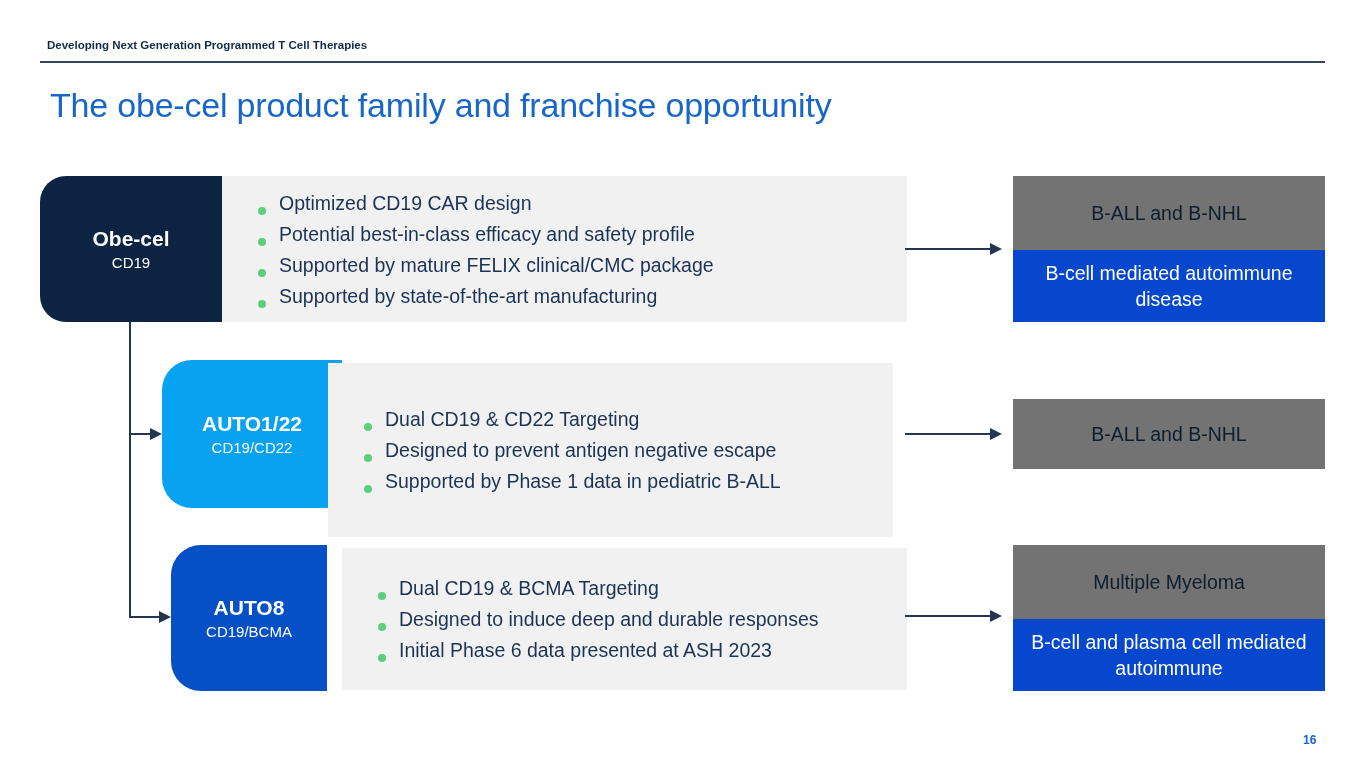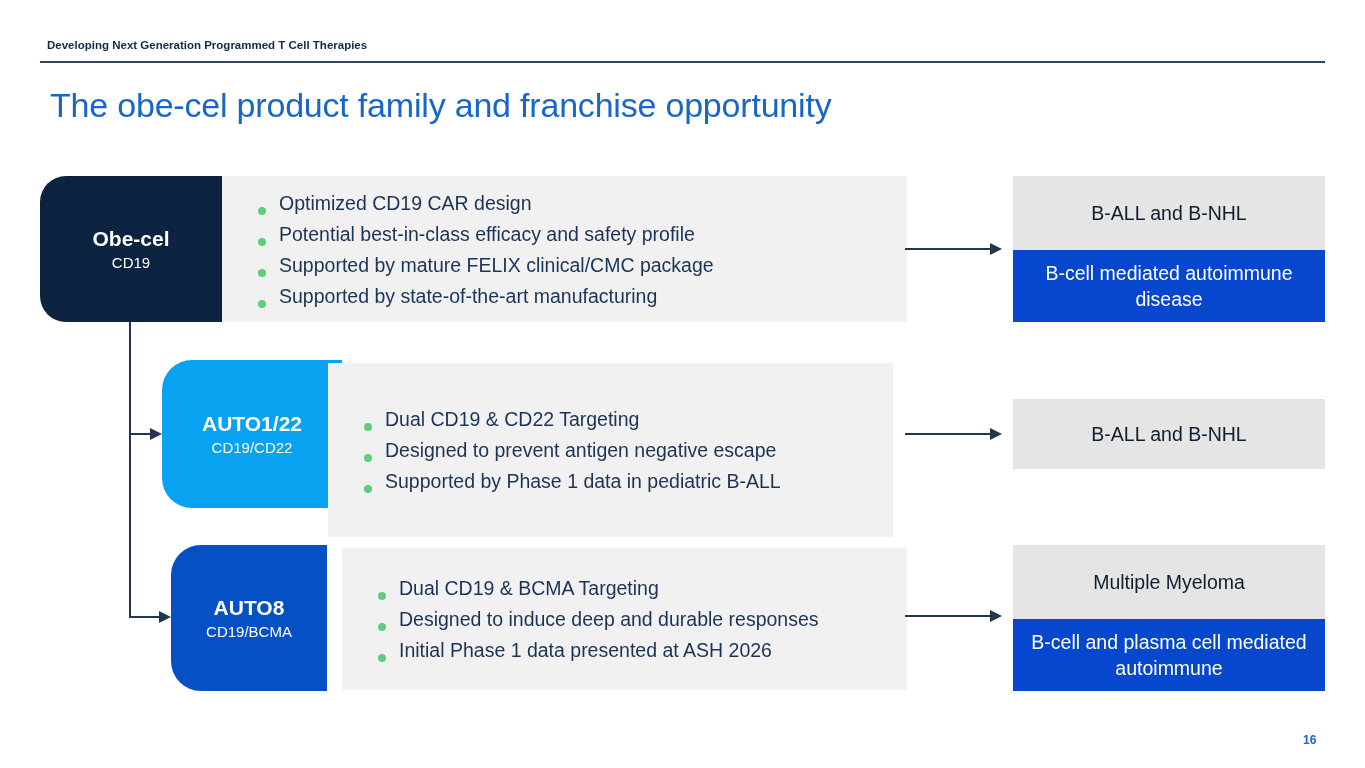--- a/index.html
+++ b/index.html
@@ -20,21 +20,21 @@
   .product.royal{background:#0550C5;border-radius:30px 0 0 30px;}
 
   
   .panel{position:absolute;background:#F1F1F1;display:flex;flex-direction:column;justify-content:center;padding:0 0 0 36px;box-sizing:border-box;}
   .panel ul{list-style:none;margin:0;padding:0;display:flex;flex-direction:column;gap:3px;}
   .panel li{display:flex;align-items:flex-end;font-size:19.5px;color:#1B3355;line-height:28px;}
   .dot{width:8px;height:8px;border-radius:50%;background:#5CCE7E;margin-right:13px;flex:0 0 8px;position:relative;top:-2px;}
 
   
   .ind{position:absolute;left:1013px;width:312px;display:flex;align-items:center;justify-content:center;text-align:center;box-sizing:border-box;padding:0 14px;}
-  .ind.green{background:#e5e5e5;color:#0E1E2E;font-size:19.5px;}
+  .ind.green{background:#737373;color:#0E1E2E;font-size:19.5px;}
   .ind.blue{background:#0647CE;color:#ffffff;font-size:19.5px;line-height:1.35;}
 
   
   .line{position:absolute;background:#24364F;}
   .tri{position:absolute;width:0;height:0;border-top:6px solid transparent;border-bottom:6px solid transparent;border-left:12px solid #24364F;}
 
   .pagenum{position:absolute;left:1303px;top:733px;font-size:12px;font-weight:bold;color:#1766C8;}
 </style>
 </head>
 <body>
@@ -119,21 +119,21 @@
       <li>
           <span class="dot"></span>
           <span>Dual CD19 &amp; BCMA Targeting</span>
         </li>
       <li>
           <span class="dot"></span>
           <span>Designed to induce deep and durable responses</span>
         </li>
       <li>
           <span class="dot"></span>
-          <span>Initial Phase 1 data presented at ASH 2026</span>
+          <span>Initial Phase 6 data presented at ASH 2023</span>
         </li>
     </ul>
   </div>
   <div class="line" style="left:905px;top:615px;width:85px;height:2px;"></div>
   <div class="tri" style="left:990px;top:610px;"></div>
   <div class="ind green" style="top:545px;height:74px;">
     <span>Multiple Myeloma</span>
   </div>
   <div class="ind blue" style="top:619px;height:72px;">
     <span>B-cell and plasma cell mediated autoimmune</span>

